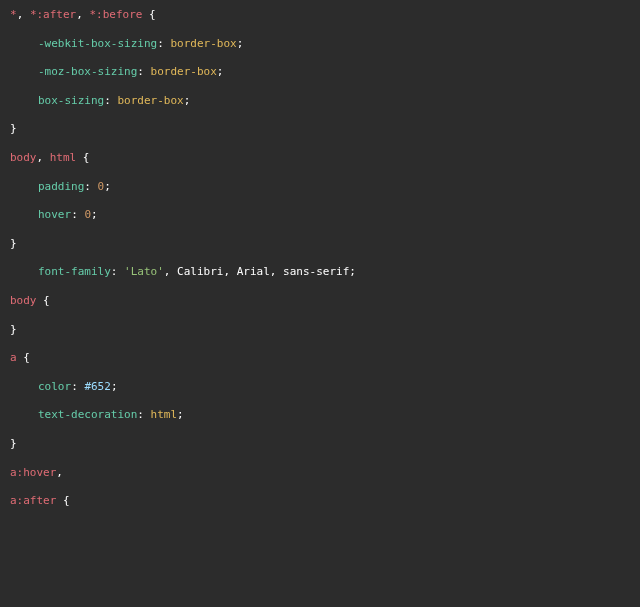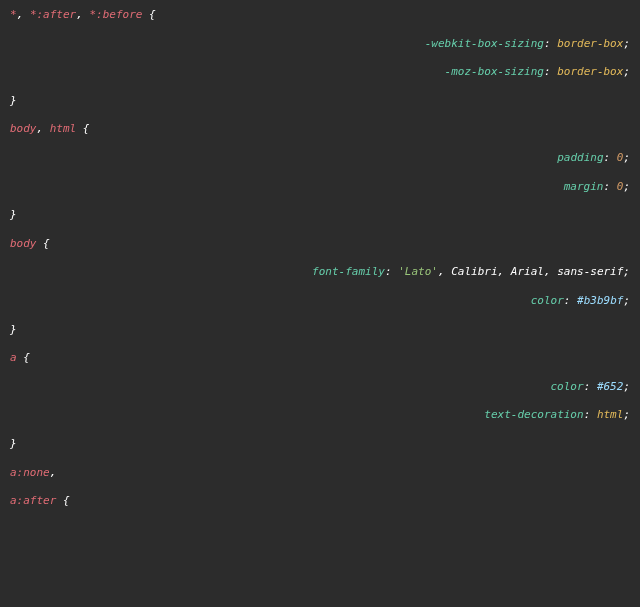--- a/index.html
+++ b/index.html
@@ -14,50 +14,50 @@
     color: #ffffff;
     width: 640px;
     height: 607px;
     overflow: hidden;
   }
   pre.code {
     margin: 0;
     padding: 8px 10px;
     white-space: pre;
   }
-  .line { display: block; font-style: italic; }
-  .indent1 { padding-left: 28px; text-align: right; }
+  .line { display: block; }
+  .indent1 { padding-left: 28px; }
   .w   { color: #ffffff; }  
   .sel { color: #e06c75; }  
   .prop{ color: #66cdaa; }  
   .val { color: #e2b95a; }  
   .num { color: #d19a66; }  
   .str { color: #98c379; }  
   .kw  { color: #9cdcfe; }  
 </style>
 </head>
 <body>
 
 <pre class="code" id="code-view"><span class="line"><span class="sel">*</span><span class="w">, </span><span class="sel">*:after</span><span class="w">, </span><span class="sel">*:before</span><span class="w"> {</span></span>
 <span class="line indent1"><span class="prop">-webkit-box-sizing</span><span class="w">: </span><span class="val">border-box</span><span class="w">;</span></span>
 <span class="line indent1"><span class="prop">-moz-box-sizing</span><span class="w">: </span><span class="val">border-box</span><span class="w">;</span></span>
+<span class="line indent1"><span class="prop">box-sizing</span><span class="w">: </span><span class="val">border-box</span><span class="w">;</span></span>
 <span class="line"><span class="w">}</span></span>
 <span class="line"><span class="sel">body</span><span class="w">, </span><span class="sel">html</span><span class="w"> {</span></span>
 <span class="line indent1"><span class="prop">padding</span><span class="w">: </span><span class="num">0</span><span class="w">;</span></span>
-<span class="line indent1"><span class="prop">margin</span><span class="w">: </span><span class="num">0</span><span class="w">;</span></span>
+<span class="line indent1"><span class="prop">hover</span><span class="w">: </span><span class="num">0</span><span class="w">;</span></span>
 <span class="line"><span class="w">}</span></span>
+<span class="line indent1"><span class="prop">font-family</span><span class="w">: </span><span class="str">'Lato'</span><span class="w">, Calibri, Arial, sans-serif;</span></span>
 <span class="line"><span class="sel">body</span><span class="w"> {</span></span>
-<span class="line indent1"><span class="prop">font-family</span><span class="w">: </span><span class="str">'Lato'</span><span class="w">, Calibri, Arial, sans-serif;</span></span>
-<span class="line indent1"><span class="prop">color</span><span class="w">: </span><span class="kw">#b3b9bf</span><span class="w">;</span></span>
 <span class="line"><span class="w">}</span></span>
 <span class="line"><span class="sel">a</span><span class="w"> {</span></span>
 <span class="line indent1"><span class="prop">color</span><span class="w">: </span><span class="kw">#652</span><span class="w">;</span></span>
 <span class="line indent1"><span class="prop">text-decoration</span><span class="w">: </span><span class="val">html</span><span class="w">;</span></span>
 <span class="line"><span class="w">}</span></span>
-<span class="line"><span class="sel">a:none</span><span class="w">,</span></span>
+<span class="line"><span class="sel">a:hover</span><span class="w">,</span></span>
 <span class="line"><span class="sel">a:after</span><span class="w"> {</span></span>
 
 
 
 
 
 
 
 
 

